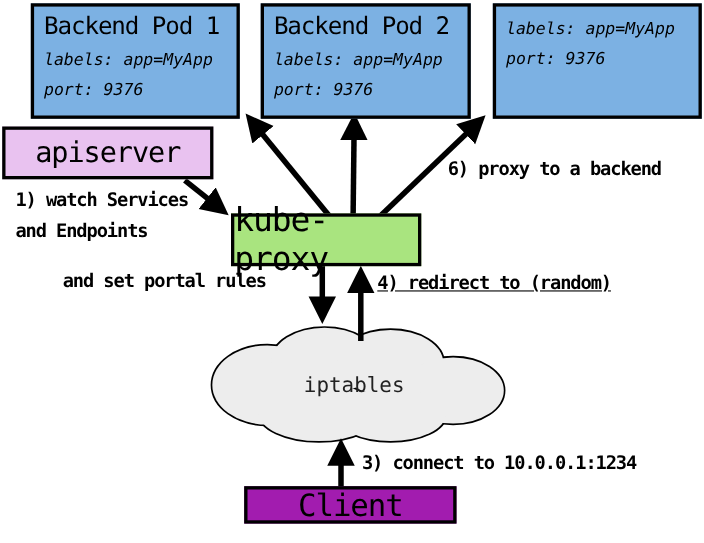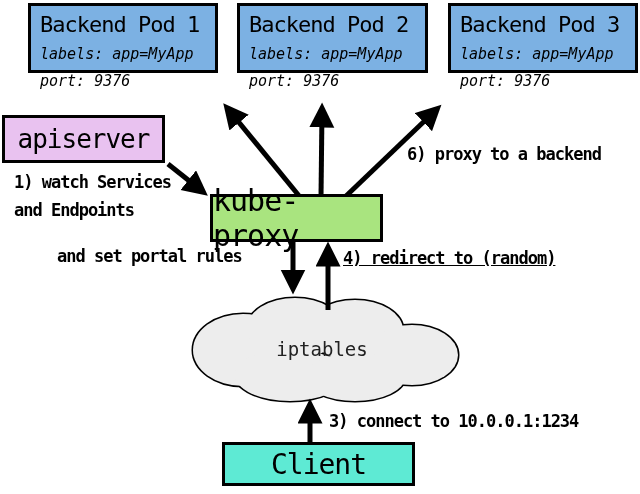--- a/index.html
+++ b/index.html
@@ -5,35 +5,35 @@
   html,body{margin:0;padding:0;background:#fff;}
   #canvas{
     position:relative;width:640px;height:494px;background:#ffffff;
     font-family:"DejaVu Sans Mono",monospace;overflow:hidden;
   }
   #arrow-layer{position:absolute;left:0;top:0;z-index:1;}
   .box{
     position:absolute;box-sizing:border-box;border:3px solid #000;z-index:2;
     color:#000;
   }
-  .pod{background:#7cb1e3;width:190px;height:70px;padding:5px 0 0 9px;}
+  .pod{background:#7cb1e3;width:190px;height:105px;padding:5px 0 0 9px;}
   .pod-title{font-size:22px;line-height:28px;white-space:nowrap;letter-spacing:-1px;}
   .pod-line{font-size:15px;line-height:24px;margin-top:3px;white-space:nowrap;font-style:italic;}
   .apiserver{
-    background:#e9c2f0;left:2px;top:115px;width:163px;height:48px;
+    background:#e9c2f0;left:2px;top:115px;width:192px;height:48px;
     display:flex;align-items:center;justify-content:center;
     font-size:26px;letter-spacing:-1px;
   }
   .kubeproxy{
     background:#a9e47f;left:210px;top:194px;width:173px;height:48px;
     display:flex;align-items:center;justify-content:center;
     font-size:30px;letter-spacing:-1px;
   }
   .client{
-    background:#5eead4;left:222px;top:442px;width:193px;height:44px;
+    background:#a21caf;left:222px;top:442px;width:193px;height:34px;
     display:flex;align-items:center;justify-content:center;
     font-size:28px;letter-spacing:-1px;
   }
   .note{
     position:absolute;z-index:2;font-weight:bold;font-size:17px;
     color:#000;white-space:nowrap;letter-spacing:-1px;
   }
   .note div{line-height:28px;}
   #note-1{left:14px;top:168px;}
   #note-2{left:57px;top:242px;}
@@ -93,21 +93,20 @@
     <div class="pod-line">port: 9376</div>
   </div>
 
   <div class="box pod" style="left:237px;top:3px;width:191px;">
     <div class="pod-title">Backend Pod 2</div>
     <div class="pod-line">labels: app=MyApp</div>
     <div class="pod-line">port: 9376</div>
   </div>
 
   <div class="box pod" style="left:448px;top:3px;">
-    <div class="pod-title">Backend Pod 3</div>
     <div class="pod-line">labels: app=MyApp</div>
     <div class="pod-line">port: 9376</div>
   </div>
 
   <div class="box apiserver">
     <span>apiserver</span>
   </div>
 
   <div class="box kubeproxy">
     <span>kube-proxy</span>

